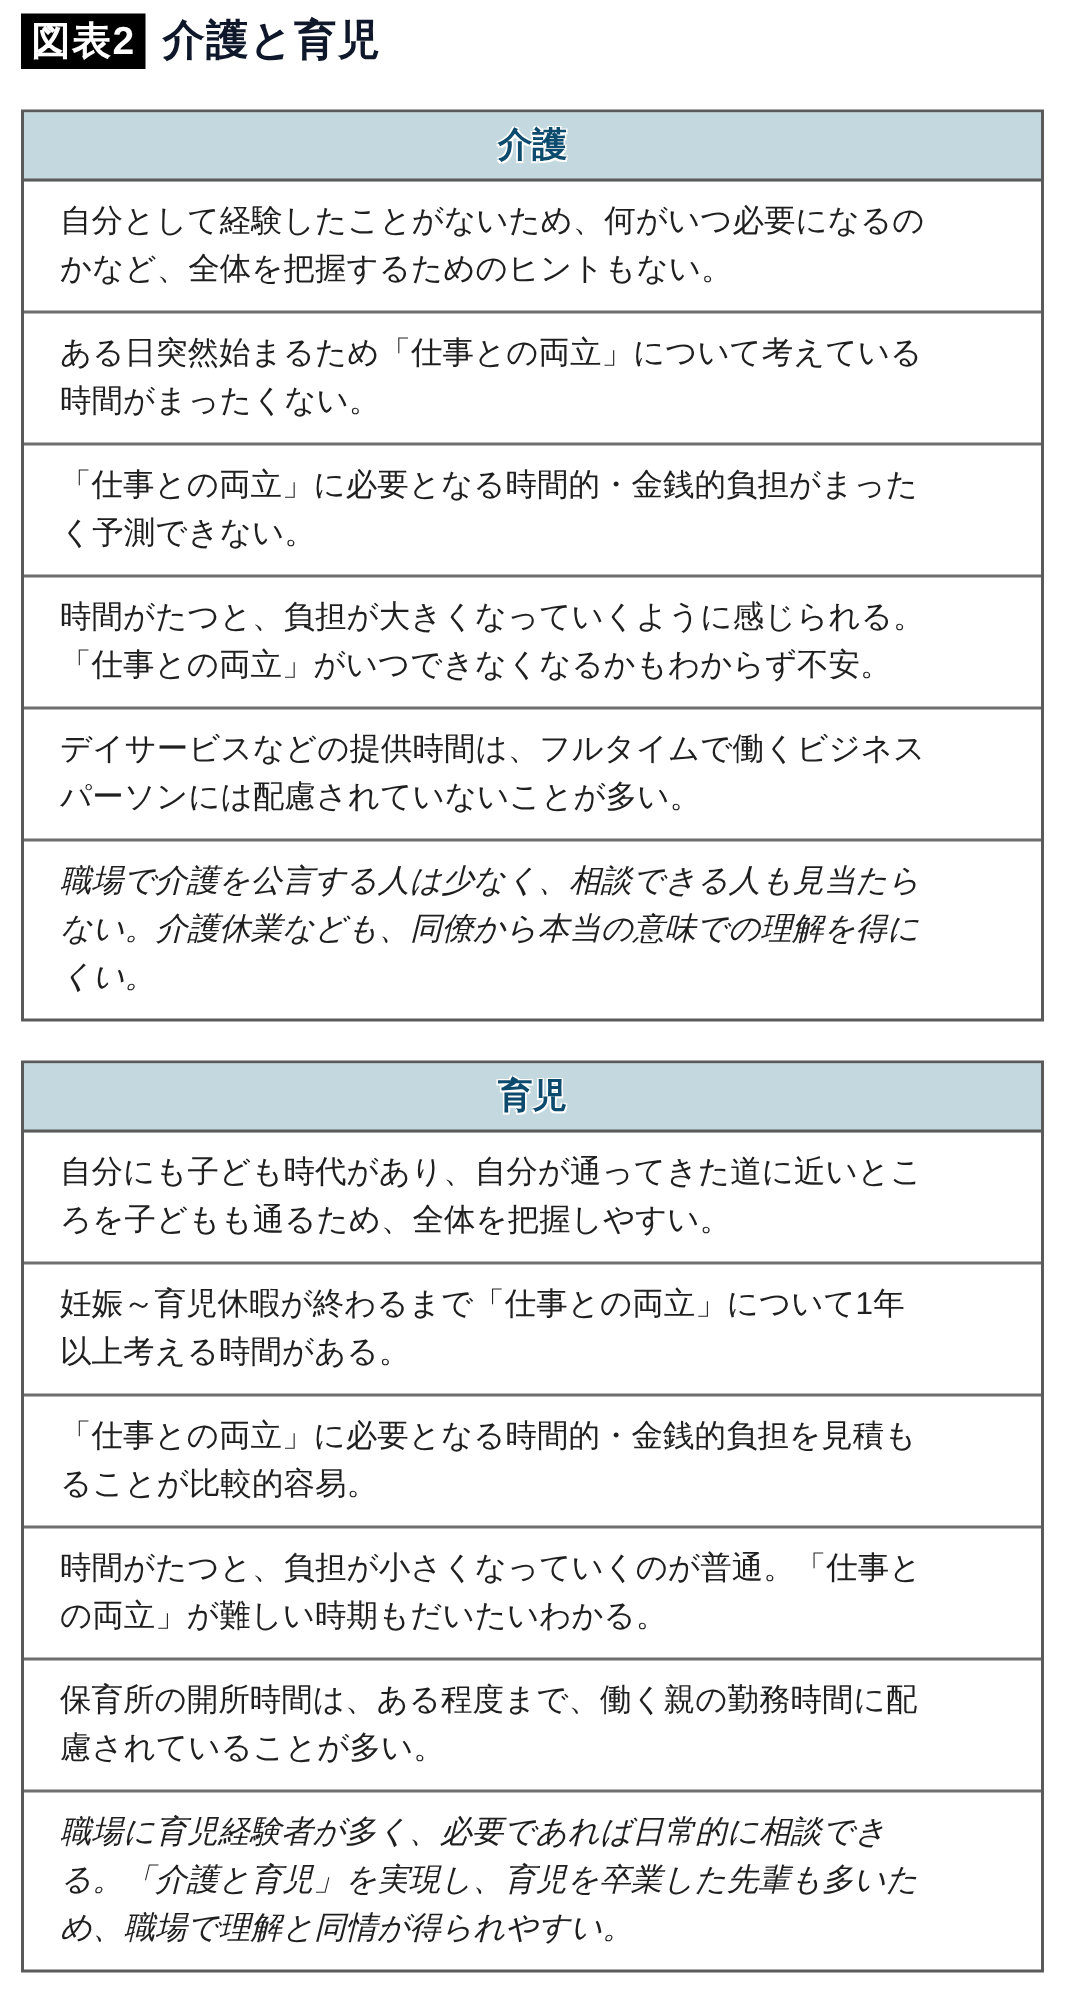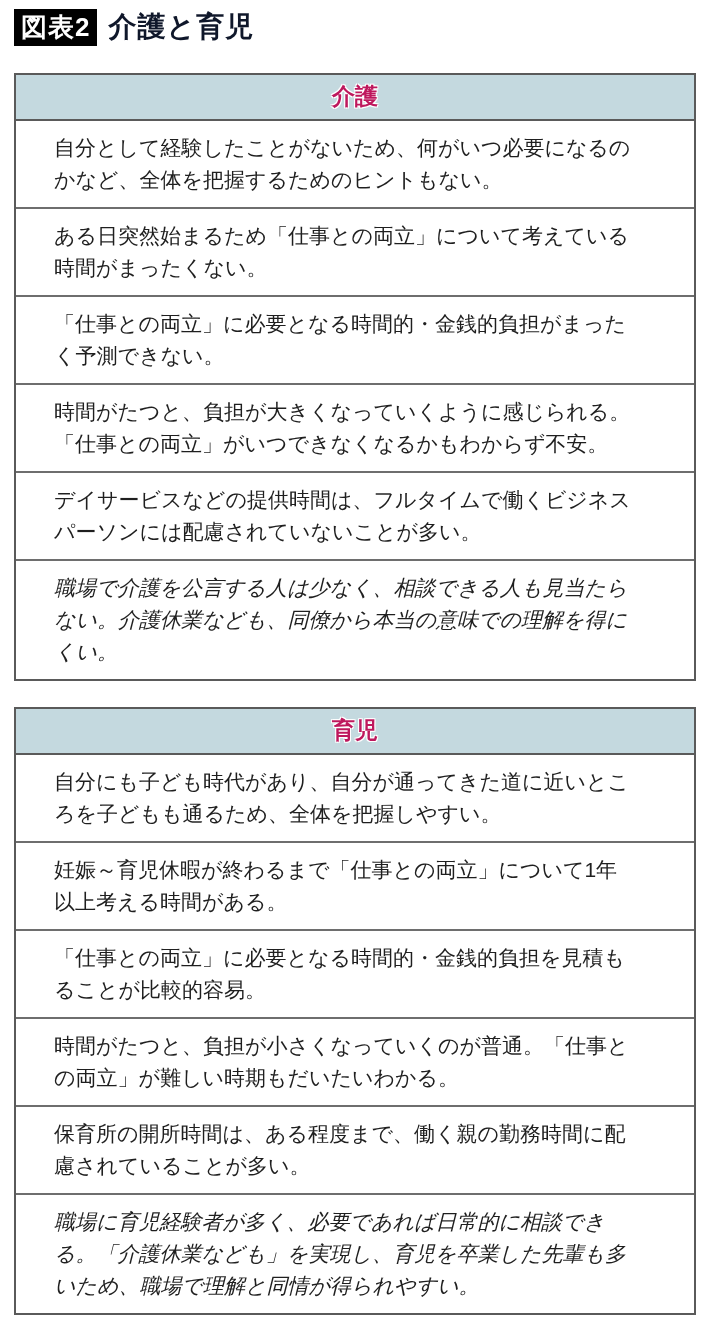--- a/index.html
+++ b/index.html
@@ -43,28 +43,28 @@
     border: 2px solid #5a5a5a;
     margin-bottom: 26px;
     background: #ffffff;
   }
   .cmp-table .thead {
     background: #c4d9df;
     border-bottom: 2px solid #5a5a5a;
     text-align: center;
     font-size: 23px;
     font-weight: bold;
-    color: #be185d;
+    color: #0c4a6e;
     padding: 6px 0 7px 0;
     text-shadow: -1px -1px 0 #ffffff, 1px -1px 0 #ffffff,
                  -1px 1px 0 #ffffff, 1px 1px 0 #ffffff;
   }
   .cmp-table .trow {
     border-bottom: 2px solid #6e6e6e;
-    padding: 11px 28px 11px 38px;
+    padding: 11px 28px 11px 24px;
   }
   .cmp-table .trow:last-child {
     border-bottom: none;
     font-style: italic;
   }
   .cmp-table .trow p {
     margin: 0;
     font-size: 21px;
     line-height: 32px;
     color: #1f1f1f;
@@ -123,19 +123,19 @@
     <div class="trow">
       <p>「仕事との両立」に必要となる時間的・金銭的負担を見積もることが比較的容易。</p>
     </div>
     <div class="trow">
       <p>時間がたつと、負担が小さくなっていくのが普通。「仕事との両立」が難しい時期もだいたいわかる。</p>
     </div>
     <div class="trow">
       <p>保育所の開所時間は、ある程度まで、働く親の勤務時間に配慮されていることが多い。</p>
     </div>
     <div class="trow">
-      <p>職場に育児経験者が多く、必要であれば日常的に相談できる。「介護休業なども」を実現し、育児を卒業した先輩も多いため、職場で理解と同情が得られやすい。</p>
+      <p>職場に育児経験者が多く、必要であれば日常的に相談できる。「介護と育児」を実現し、育児を卒業した先輩も多いため、職場で理解と同情が得られやすい。</p>
     </div>
   </div>
 
   <div class="source-note">(参考：みずほ総合研究所、『介護と仕事の両立支援の課題』、2013 年 12 月 20 日)</div>
 
 </div>
 
 </body></html>

